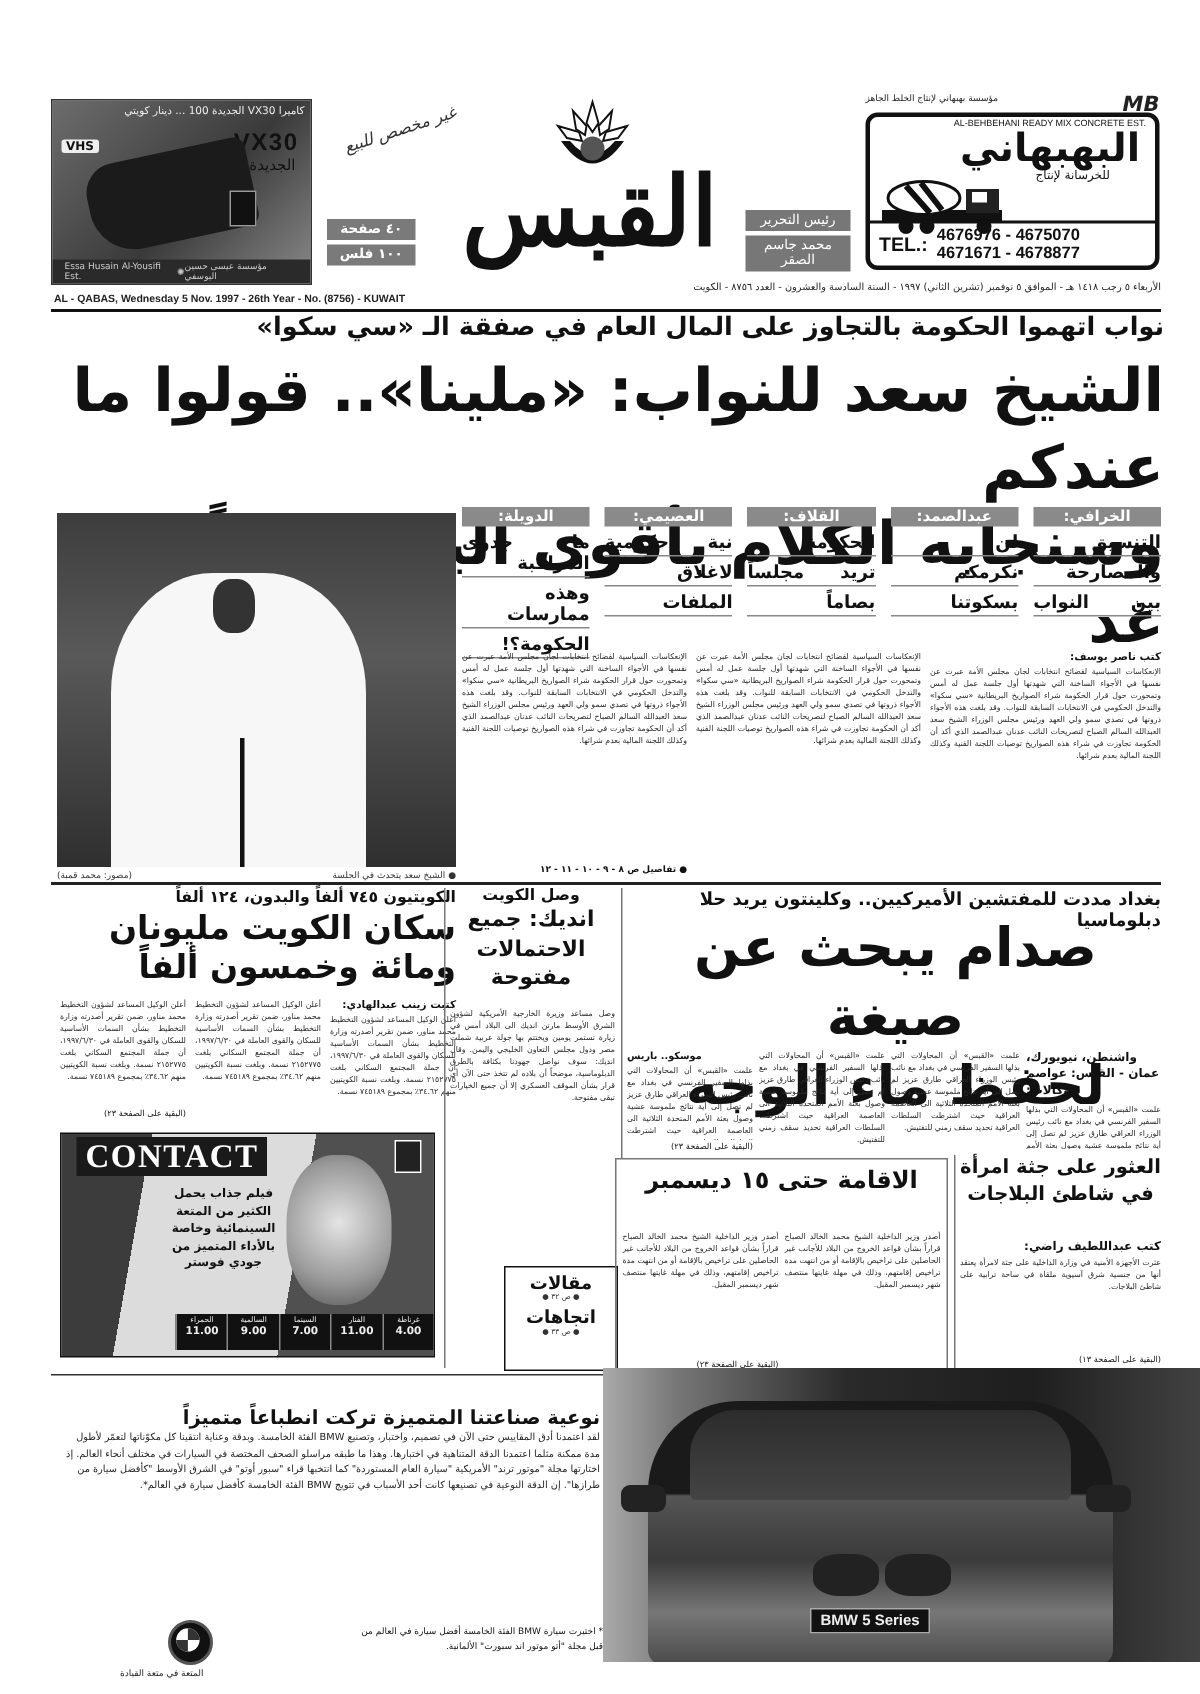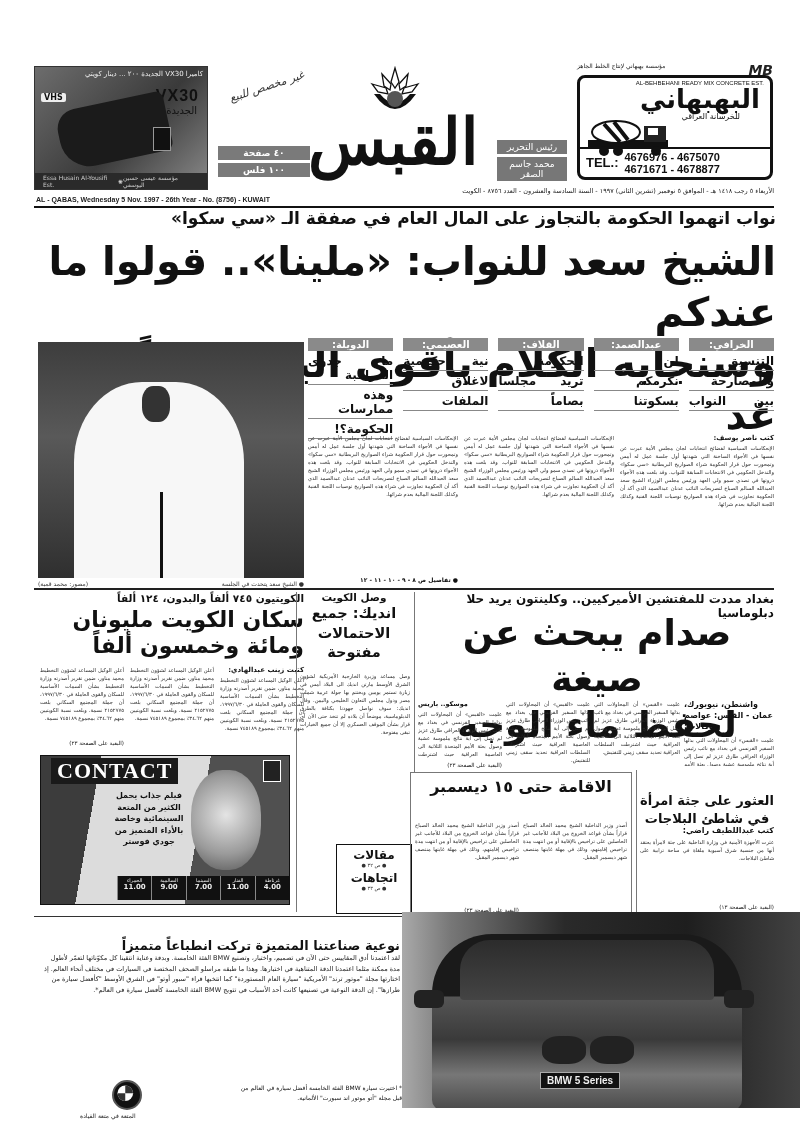--- a/index.html
+++ b/index.html
@@ -9,21 +9,21 @@
   
   .ad-vx { left: 34px; top: 66px; width: 174px; height: 124px; background: linear-gradient(135deg,#6d6d6d,#3a3a3a 55%,#8a8a8a); border: 1px solid #333; overflow: hidden; }
   .ad-vx .top { color: #eee; font-size: 7px; padding: 3px 4px; direction: rtl; text-align: right; white-space: nowrap; }
   .ad-vx .vhs { position: absolute; left: 6px; top: 26px; background: #eee; color: #111; font-weight: bold; font-size: 8px; padding: 0 3px; border-radius: 2px; }
   .ad-vx .model { position: absolute; right: 8px; top: 20px; color: #111; font-weight: bold; font-size: 16px; letter-spacing: 1px; font-family: "Liberation Sans", sans-serif; }
   .ad-vx .model-sub { position: absolute; right: 10px; top: 38px; color: #111; font-size: 10px; direction: rtl; }
   .ad-vx .cam { position: absolute; left: 24px; top: 34px; width: 110px; height: 60px; background: #1b1b1b; border-radius: 20px 8px 8px 30px; transform: rotate(-12deg); }
   .ad-vx .cam-screen { position: absolute; left: 118px; top: 60px; width: 18px; height: 24px; background: #111; border: 1px solid #999; }
   .ad-vx .foot { position: absolute; left: 0; right: 0; bottom: 0; height: 16px; background: #2a2a2a; color: #ccc; font-size: 6px; display: flex; justify-content: space-between; align-items: center; padding: 0 8px; }
   .not-for-sale { left: 228px; top: 80px; font-size: 11px; transform: rotate(-18deg); color: #333; font-style: italic; }
-  .price-box { left: 218px; top: 146px; width: 92px; }
+  .price-box { left: 218px; top: 146px; width: 59px; }
   .price-box div { background: #7a7a7a; color: #fff; font-size: 9px; text-align: center; padding: 2px 0; margin-bottom: 3px; direction: rtl; font-weight: bold; }
   .logo { left: 300px; top: 66px; width: 200px; height: 118px; }
   .logo-emblem { position: absolute; left: 66px; top: 0; width: 58px; height: 52px; }
   .logo-text { position: absolute; left: 8px; top: 44px; font-size: 64px; font-weight: bold; font-family: "DejaVu Serif", serif; letter-spacing: -2px; line-height: 1; }
   .editor-box { left: 497px; top: 140px; width: 70px; }
   .editor-box div { background: #777; color: #fff; font-size: 9px; text-align: center; padding: 2px 0; margin-bottom: 3px; direction: rtl; }
   .ad-beh { left: 577px; top: 62px; width: 196px; height: 118px; }
   .ad-beh .hdr { font-size: 6px; text-align: right; direction: rtl; color: #222; display: flex; justify-content: space-between; }
   .ad-beh .mb { font-weight: bold; font-size: 14px; font-style: italic; }
   .ad-beh .box { position: absolute; left: 0; top: 13px; width: 196px; height: 105px; border: 3px solid #111; border-radius: 8px; }
@@ -69,21 +69,21 @@
   .contact-ad .times b { display: block; font-size: 7px; }
   .vis-head { left: 298px; top: 590px; width: 112px; font-size: 14.5px; font-weight: 900; direction: rtl; text-align: center; line-height: 1.35; }
   .vis-head .k { font-size: 10.5px; font-weight: bold; }
   .ma-box { left: 336px; top: 844px; width: 76px; height: 70px; border: 1.5px solid #111; direction: rtl; text-align: center; }
   .ma-box .t { font-size: 12px; font-weight: bold; margin-top: 3px; }
   .ma-box .p { font-size: 5px; color: #333; }
   .saddam-kicker { left: 420px; top: 592px; width: 354px; font-size: 12px; font-weight: bold; direction: rtl; text-align: right; }
   .saddam-head { left: 420px; top: 610px; width: 354px; font-size: 36px; font-weight: 900; direction: rtl; text-align: center; line-height: 1.28; letter-spacing: 1px; }
   .interior-box { left: 410px; top: 772px; width: 222px; height: 148px; border: 1px solid #777; }
   .interior-head { font-size: 16px; font-weight: 900; direction: rtl; text-align: center; line-height: 1.3; padding-top: 4px; }
-  .woman-head { left: 640px; top: 770px; width: 134px; font-size: 13px; font-weight: 900; direction: rtl; text-align: center; line-height: 1.4; margin-top: 22px; }
+  .woman-head { left: 640px; top: 770px; width: 134px; font-size: 13px; font-weight: 900; direction: rtl; text-align: center; line-height: 1.4; }
   .wire { left: 684px; top: 700px; width: 90px; font-size: 8px; font-weight: bold; direction: rtl; text-align: left; line-height: 1.35; }
   
   .bmw-copy { left: 40px; top: 938px; width: 360px; direction: rtl; text-align: right; }
   .bmw-copy .h { font-size: 13px; font-weight: 900; }
   .bmw-copy .b { font-size: 6.5px; line-height: 1.65; color: #222; }
   .bmw-logo { left: 112px; top: 1080px; width: 30px; height: 30px; border-radius: 50%; background: #111; border: 2px solid #555; }
   .bmw-slogan { left: 80px; top: 1112px; font-size: 6px; direction: rtl; color: #222; }
   .bmw-foot { left: 230px; top: 1083px; width: 172px; font-size: 6px; direction: rtl; text-align: right; line-height: 1.6; }
   .bmw-photo { left: 402px; top: 912px; width: 407px; height: 196px; background: linear-gradient(90deg,#aaa 0,#777 12%,#2a2a2a 40%,#1e1e1e 70%,#444); overflow: hidden; }
   .bmw-photo .car { position: absolute; left: 30px; top: 22px; width: 310px; height: 176px; background: linear-gradient(180deg,#1a1a1a 0 35%,#555 36%,#3a3a3a 60%,#777 80%,#4a4a4a); border-radius: 60px 60px 10px 10px; }
@@ -91,21 +91,21 @@
   .bmw-photo .kid { position: absolute; width: 44px; height: 28px; background: #222; border-radius: 40%; top: 124px; }
   .bmw-photo .plate { position: absolute; left: 138px; top: 160px; background: #111; color: #eee; font-family: "Liberation Sans", sans-serif; font-size: 10px; font-weight: bold; padding: 2px 6px; border: 1px solid #aaa; }
   .bmw-photo .mirror { position: absolute; width: 30px; height: 18px; background: #222; top: 78px; border-radius: 6px; }
 </style>
 </head>
 <body>
 
 <div class="page">
 
   <div class="abs ad-vx">
-    <div class="top">كاميرا VX30 الجديدة ٢٠٠ ... دينار كويتي</div>
+    <div class="top">كاميرا VX30 الجديدة 100 ... دينار كويتي</div>
     <div class="vhs">VHS</div>
     <div class="model">VX30</div>
     <div class="model-sub">الجديدة</div>
     <div class="cam"></div>
     <div class="cam-screen"></div>
     <div class="foot">
       <span>Essa Husain Al-Yousifi Est.</span>
       <span>✺</span>
       <span>مؤسسة عيسى حسين اليوسفي</span>
     </div>
@@ -139,21 +139,21 @@
   </div>
 
   <div class="abs ad-beh">
     <div class="hdr">
       <span class="mb">MB</span>
       <span>مؤسسة بهبهاني لإنتاج الخلط الجاهز</span>
     </div>
     <div class="box">
       <div class="en">AL-BEHBEHANI READY MIX CONCRETE EST.</div>
       <div class="name">البهبهاني</div>
-      <div class="sub">للخرسانة العراقي</div>
+      <div class="sub">للخرسانة لإنتاج</div>
       <svg class="truck" viewBox="0 0 90 40">
         <rect x="2" y="22" width="80" height="8" fill="#111"></rect>
         <ellipse cx="30" cy="14" rx="24" ry="11" fill="#fff" stroke="#111" stroke-width="2"></ellipse>
         <path d="M18 6 L34 24 M28 4 L42 22" stroke="#111" stroke-width="4"></path>
         <rect x="58" y="8" width="22" height="16" fill="#222"></rect>
         <rect x="62" y="10" width="10" height="7" fill="#fff"></rect>
         <circle cx="18" cy="33" r="5" fill="#111"></circle>
           <circle cx="32" cy="33" r="5" fill="#111"></circle>
           <circle cx="70" cy="33" r="5" fill="#111"></circle>
       </svg>

